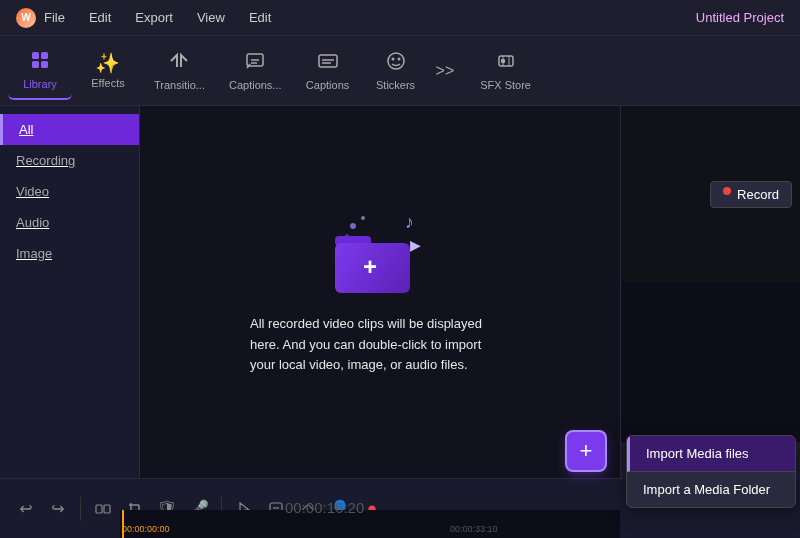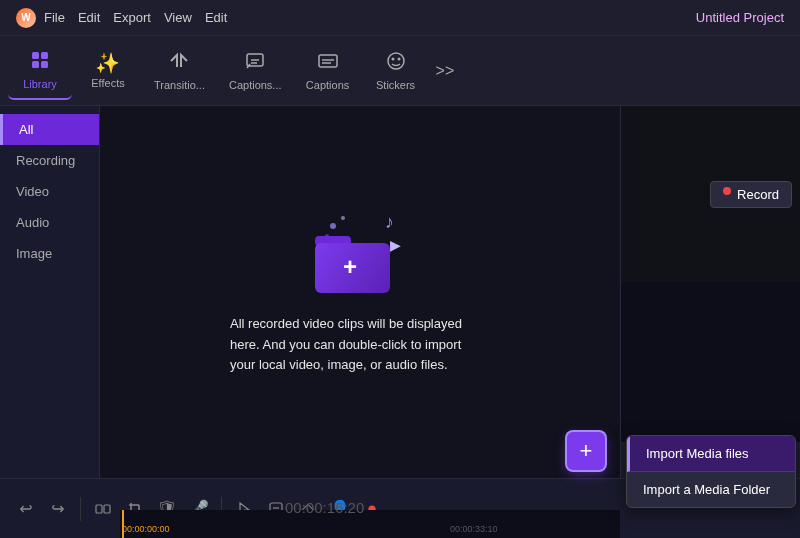--- a/index.html
+++ b/index.html
@@ -39,21 +39,21 @@
       font-size: 10px;
       font-weight: bold;
       color: white;
     }
     .app-name {
       font-size: 13px;
       color: #ccc;
     }
     .title-bar-menu {
       display: flex;
-      gap: 13px;
+      gap: 24px;
     }
     .menu-item {
       font-size: 13px;
       color: #ccc;
       cursor: pointer;
     }
     .title-bar-right {
       font-size: 13px;
       color: #f0abfc;
     }
@@ -103,24 +103,25 @@
     }
 
     
     .main-content {
       display: flex;
       height: calc(538px - 36px - 70px - 60px);
     }
 
     
     .sidebar {
-      width: 100px;
+      width: 140px;
       background: #1a1a2e;
       padding: 8px 0;
       border-right: 1px solid #2a2a3e;
+      text-decoration: underline;
     }
     .sidebar-item {
       padding: 8px 16px;
       font-size: 13px;
       color: #aaa;
       cursor: pointer;
       border-radius: 0;
     }
     .sidebar-item.active {
       color: #fff;
@@ -362,20 +363,31 @@
       <svg width="22" height="22" viewBox="0 0 22 22" fill="none">
         <circle cx="11" cy="11" r="8" stroke="#aaa" stroke-width="1.5" fill="none"></circle>
         <circle cx="8" cy="9" r="1.5" fill="#aaa"></circle>
         <circle cx="14" cy="9" r="1.5" fill="#aaa"></circle>
         <path d="M7 14 Q11 17 15 14" stroke="#aaa" stroke-width="1.5" fill="none"></path>
       </svg>
     </span>
     <span class="label">Stickers</span>
   </div>
   <div class="toolbar-more">&gt;&gt;</div>
+  <div class="toolbar-item" style="margin-left:8px;">
+    <span class="icon">
+      <svg width="22" height="22" viewBox="0 0 22 22" fill="none">
+        <rect x="4" y="6" width="14" height="10" rx="2" stroke="#aaa" stroke-width="1.5" fill="none"></rect>
+        <line x1="8" y1="6" x2="8" y2="16" stroke="#aaa" stroke-width="1"></line>
+        <line x1="14" y1="6" x2="14" y2="16" stroke="#aaa" stroke-width="1"></line>
+        <rect x="6" y="9" width="4" height="4" rx="1" fill="#aaa"></rect>
+      </svg>
+    </span>
+    <span class="label">SFX Store</span>
+  </div>
 </div>
 
 <div class="main-content">
 
   <div class="sidebar">
     <div class="sidebar-item active">All</div>
     <div class="sidebar-item">Recording</div>
     <div class="sidebar-item">Video</div>
     <div class="sidebar-item">Audio</div>
     <div class="sidebar-item">Image</div>

